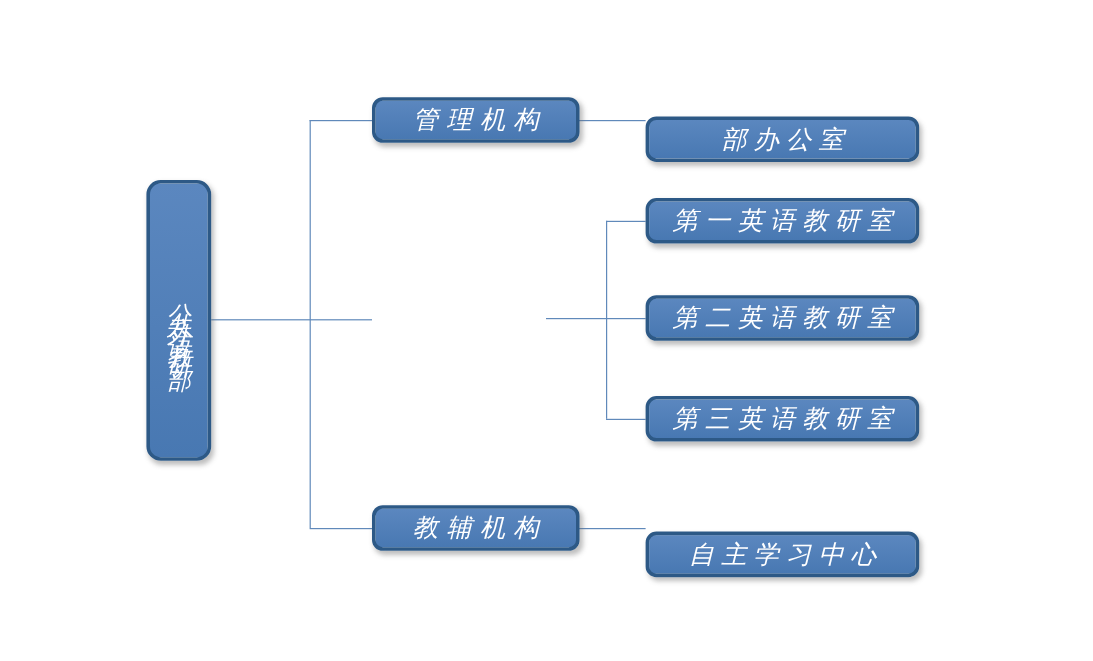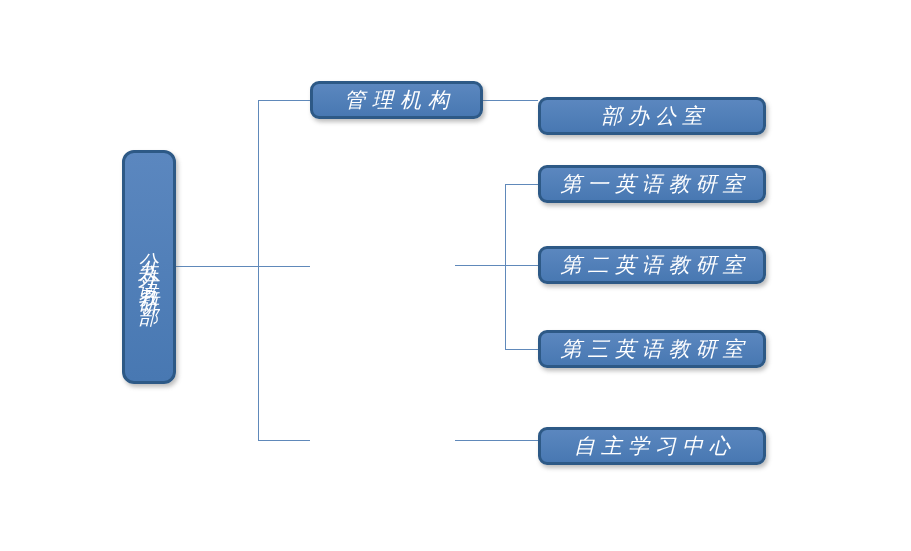--- a/index.html
+++ b/index.html
@@ -61,21 +61,21 @@
     font-size: 21px; letter-spacing: 6px;
     padding-left: 6px;
   }
   .mid-box.b1 { top: 81px; }
   .mid-box.b2 { top: 246px; }
   .mid-box.b3 { top: 421px; }
   .leaf-box.r1 { top: 97px; }
   .leaf-box.r2 { top: 165px; justify-content: center; }
   .leaf-box.r3 { top: 246px; justify-content: center; }
   .leaf-box.r4 { top: 330px; }
-  .leaf-box.r5 { top: 427px; font-style: italic; }
+  .leaf-box.r5 { top: 443px; font-style: italic; }
   .hline, .vline {
     position: absolute;
     background: var(--connector);
   }
   .hline { height: 1px; }
   .vline { width: 1px; }
   .ln-root      { left: 176px; top: 266px; width: 134px; }
   .ln-trunk1    { left: 258px; top: 100px; height: 340px; }
   .ln-b1        { left: 258px; top: 100px; width: 52px; }
   .ln-b3        { left: 258px; top: 440px; width: 52px; }
@@ -102,20 +102,23 @@
   <div class="hline ln-r2c"></div>
   <div class="hline ln-aux"></div>
 
   <div class="box root-box">
     <span class="lbl">公共外语教研部</span>
   </div>
 
   <div class="box mid-box b1">
     <span class="lbl">管理机构</span>
   </div>
+  <div class="box mid-box b3">
+    <span class="lbl">教辅机构</span>
+  </div>
 
   <div class="box leaf-box r1">
     <span class="lbl">部办公室</span>
   </div>
   <div class="box leaf-box r2">
     <span class="lbl">第一英语教研室</span>
   </div>
   <div class="box leaf-box r3">
     <span class="lbl">第二英语教研室</span>
   </div>

